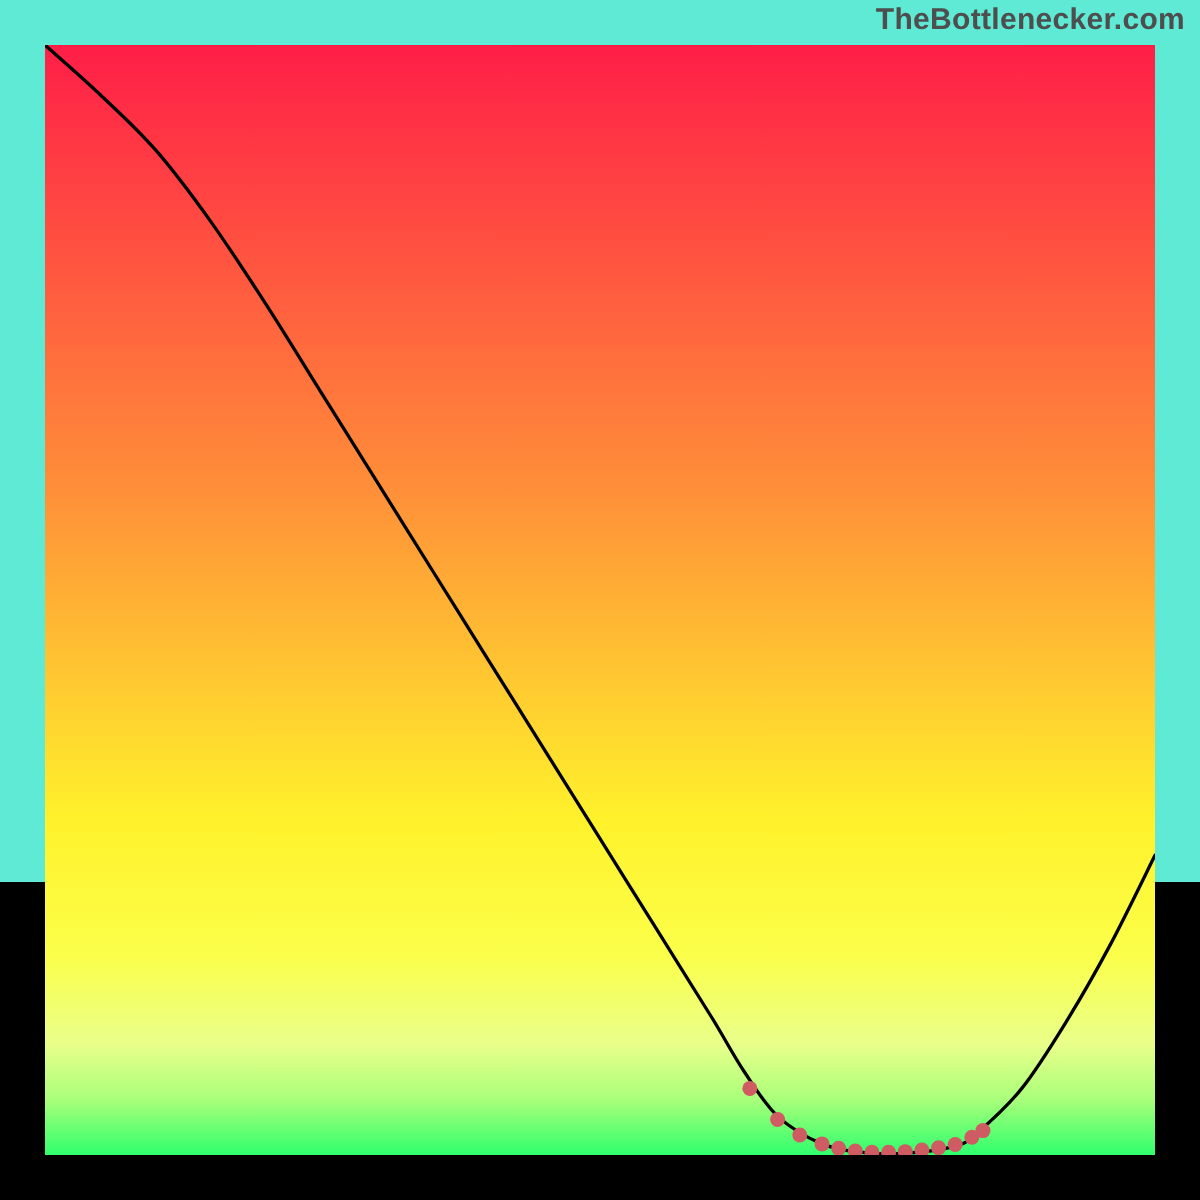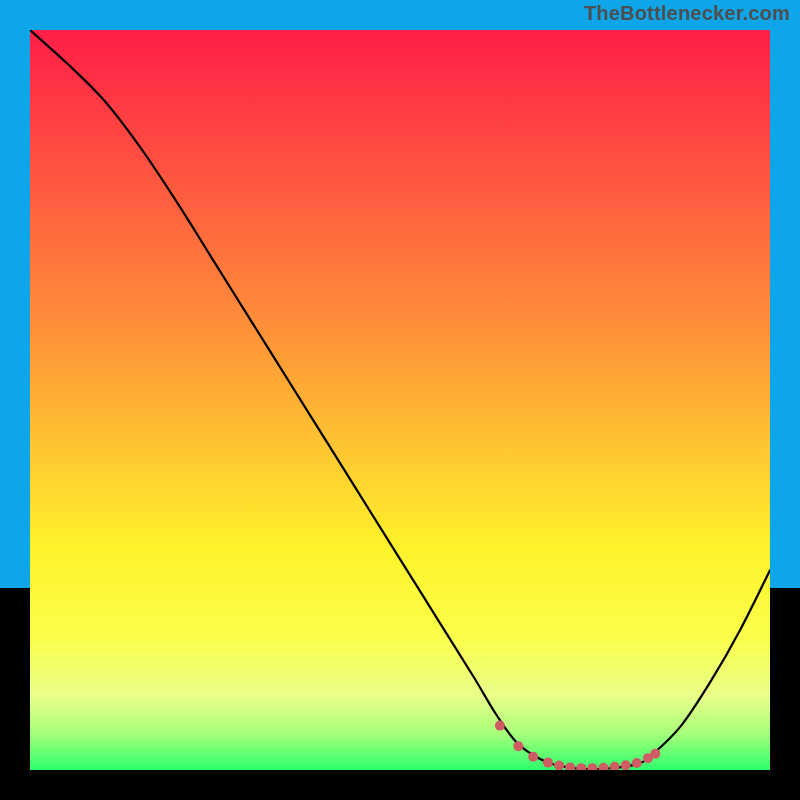--- a/index.html
+++ b/index.html
@@ -8,21 +8,21 @@
     width: 800px;
     height: 800px;
     background: #000;
     overflow: hidden;
     font-family: Arial, Helvetica, sans-serif;
   }
   .frame {
     position: relative;
     width: 800px;
     height: 588px;
-    background: #0ea5e9;
+    background: #5eead4;
   }
   .attribution {
     position: absolute;
     top: 2px;
     right: 10px;
     color: #4e4e4e;
     font-size: 20px;
     font-weight: 600;
     letter-spacing: 0.2px;
   }

